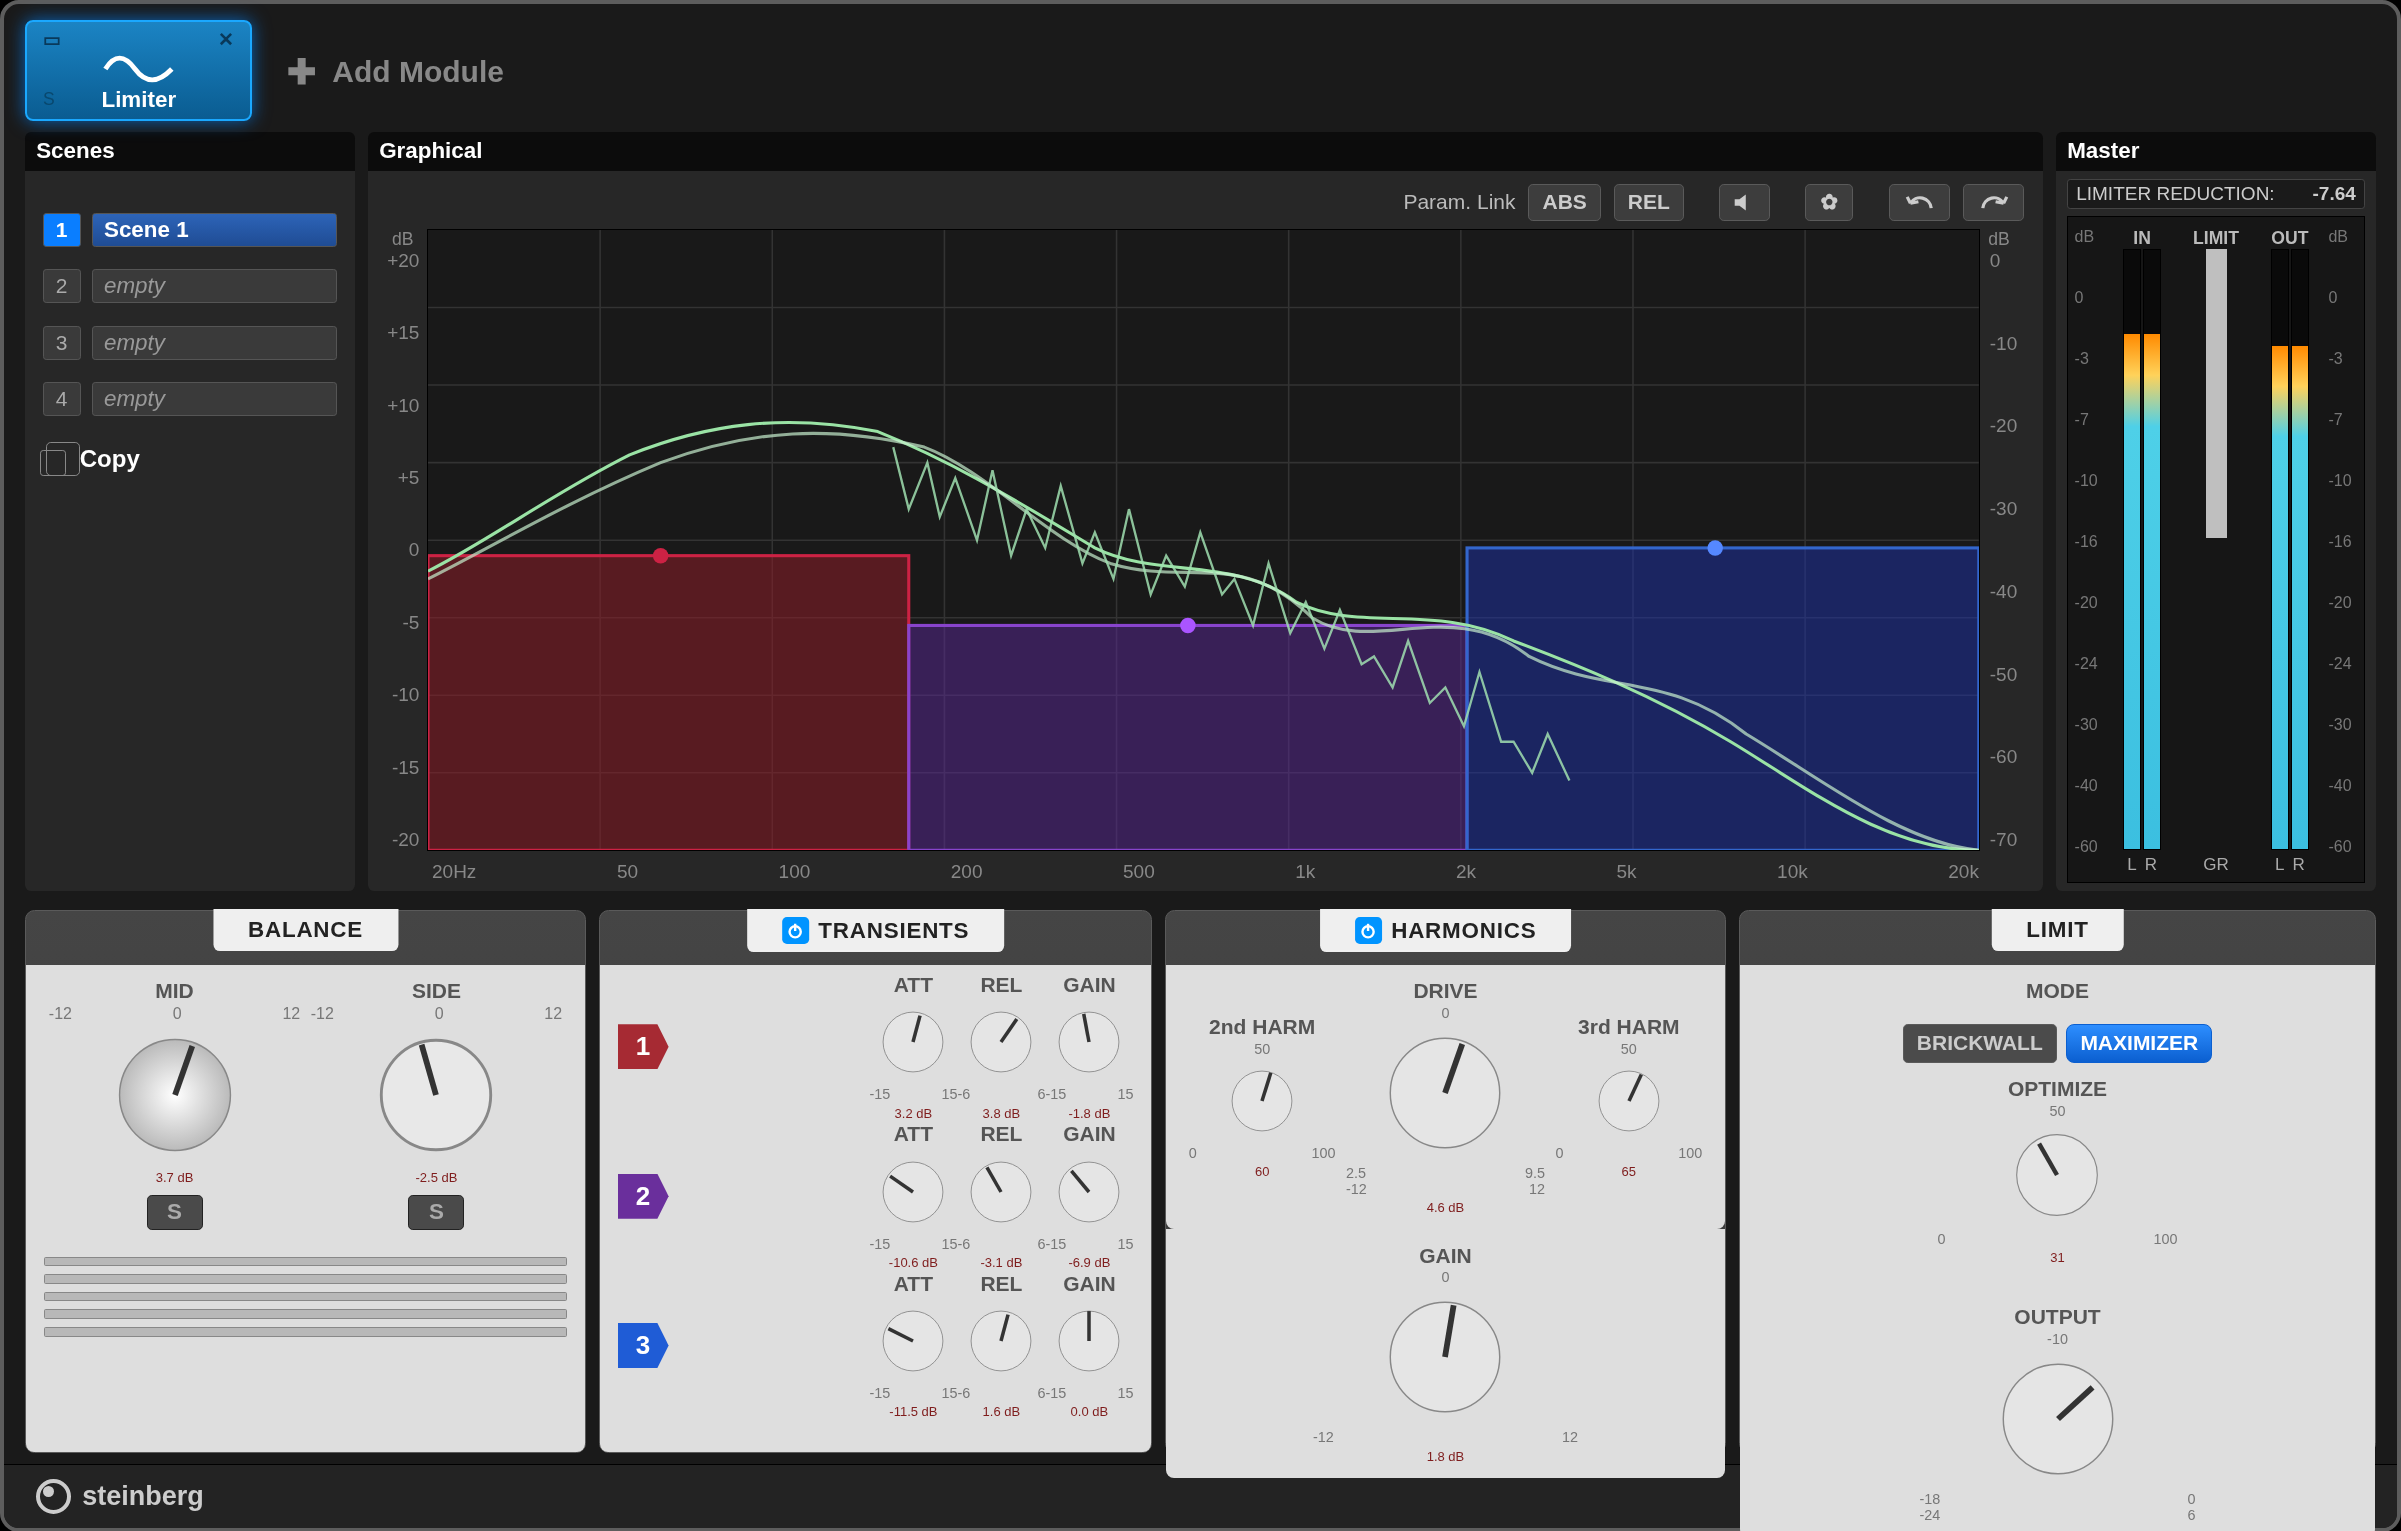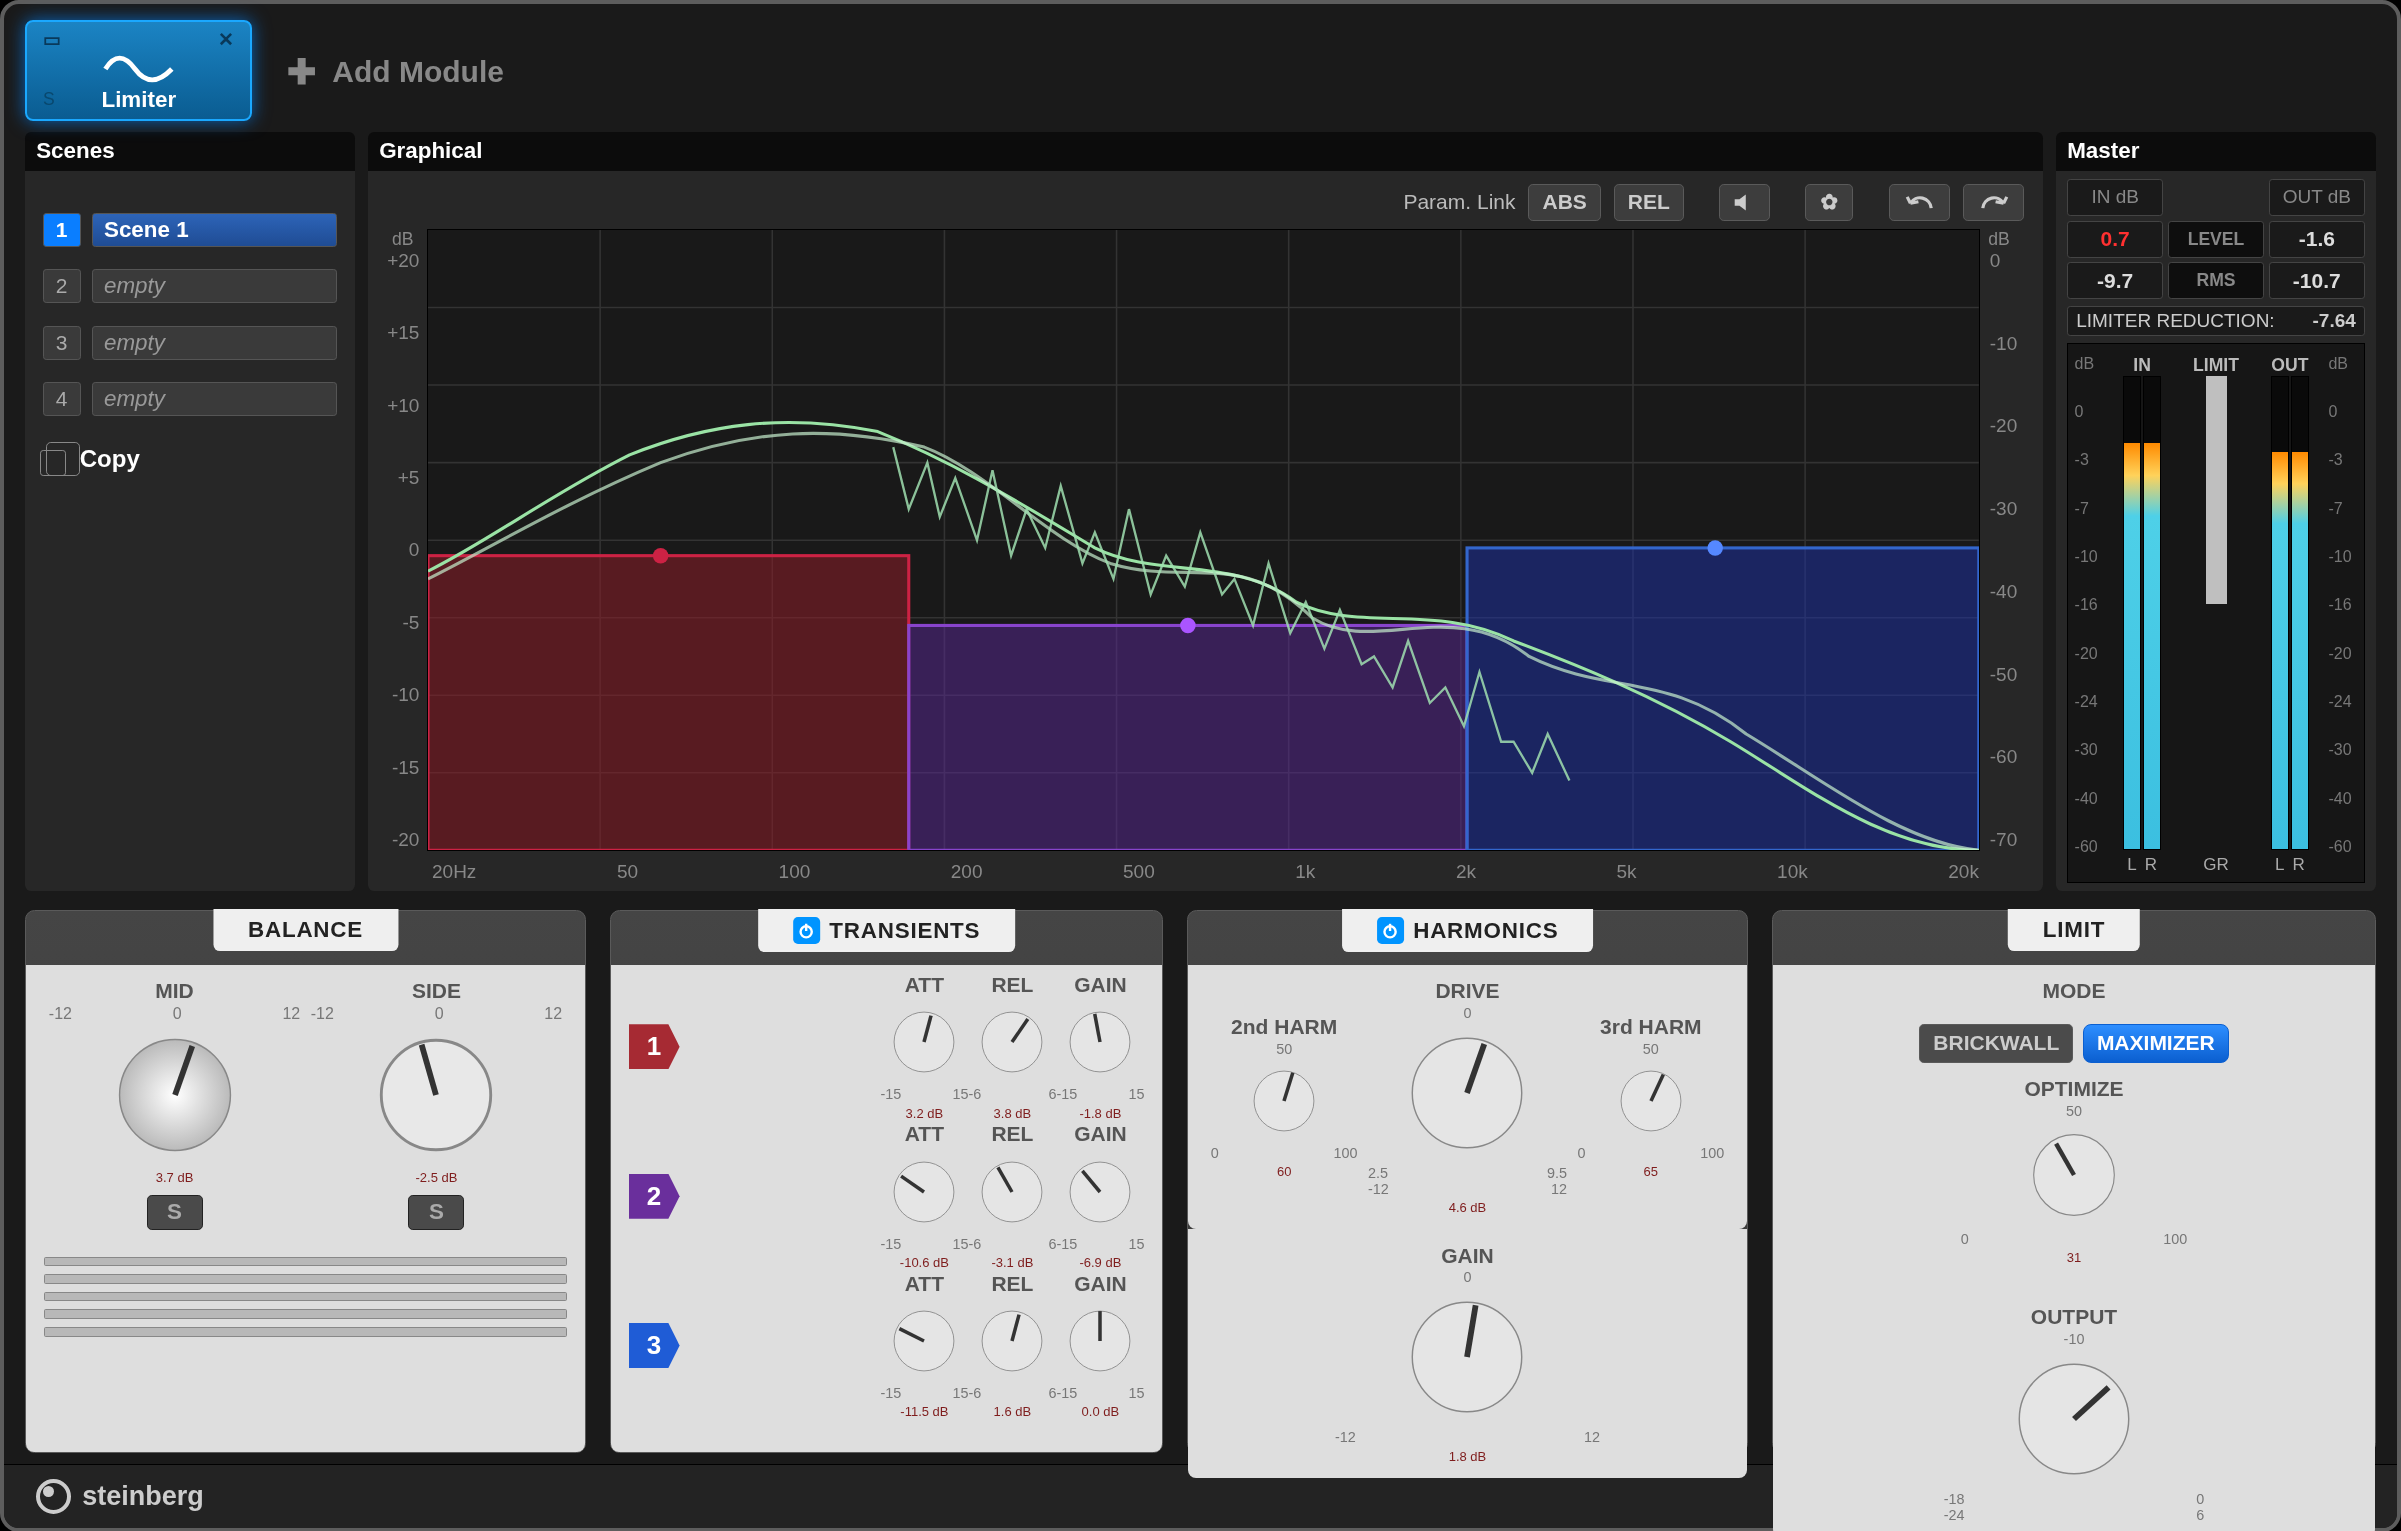--- a/index.html
+++ b/index.html
@@ -134,21 +134,21 @@
   .meter-fill { width:100%; background:linear-gradient(#ff8a00 0%, #ffd25a 8%, #4ed0e8 18%, #3bbfe0 100%);}
   .meter-lbl { font-size:17px; color:#aaa; margin-top:4.8px;}
   .meter-group-lbl { font-size:17.6px; color:#bbb; font-weight:bold; text-align:center; margin-top:3.2px;}
   .gr-bar { width:21px; background:#bfbfbf; margin:0 auto;}
 
   
   .lower {
     flex:1;
     display:flex;
     padding: 11.2px 21px 11.2px 21px;
-    gap:24px;
+    gap:13px;
     min-height: 512px;
   }
   .l-panel {
     background: linear-gradient(#454545, #383838);
     border:1.6px solid #5a5a5a;
     border-radius:9.6px;
     display:flex; flex-direction:column;
     position:relative;
   }
   .l-balance { width: 561px;}
@@ -381,33 +381,20 @@
           <span>5k</span>
           <span>10k</span>
           <span>20k</span>
         </div>
       </div>
     </div>
 
     <div class="master-panel">
       <div class="panel-title">Master</div>
       <div class="master-body">
-        <div class="master-grid">
-          <div class="mg-cell mg-header">IN dB</div>
-          <div class="mg-cell" style="background:transparent;border:none;"></div>
-          <div class="mg-cell mg-header">OUT dB</div>
-
-          <div class="mg-cell mg-val red">0.7</div>
-          <div class="mg-cell mg-val lbl">LEVEL</div>
-          <div class="mg-cell mg-val">-1.6</div>
-
-          <div class="mg-cell mg-val">-9.7</div>
-          <div class="mg-cell mg-val lbl">RMS</div>
-          <div class="mg-cell mg-val">-10.7</div>
-        </div>
         <div class="lim-red-row">
           <span>LIMITER REDUCTION:</span>
           <span style="font-weight:bold;">-7.64</span>
         </div>
         <div class="meters">
 
           <div class="meter-ticks">
             <span>dB</span>
             <span>0</span>
             <span>-3</span>

